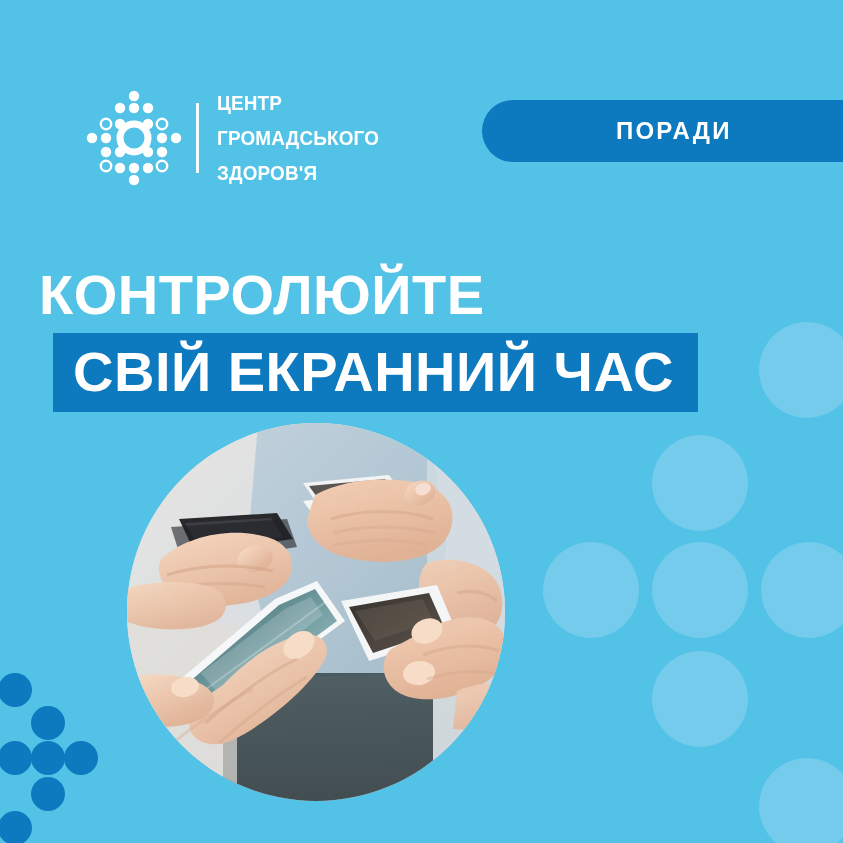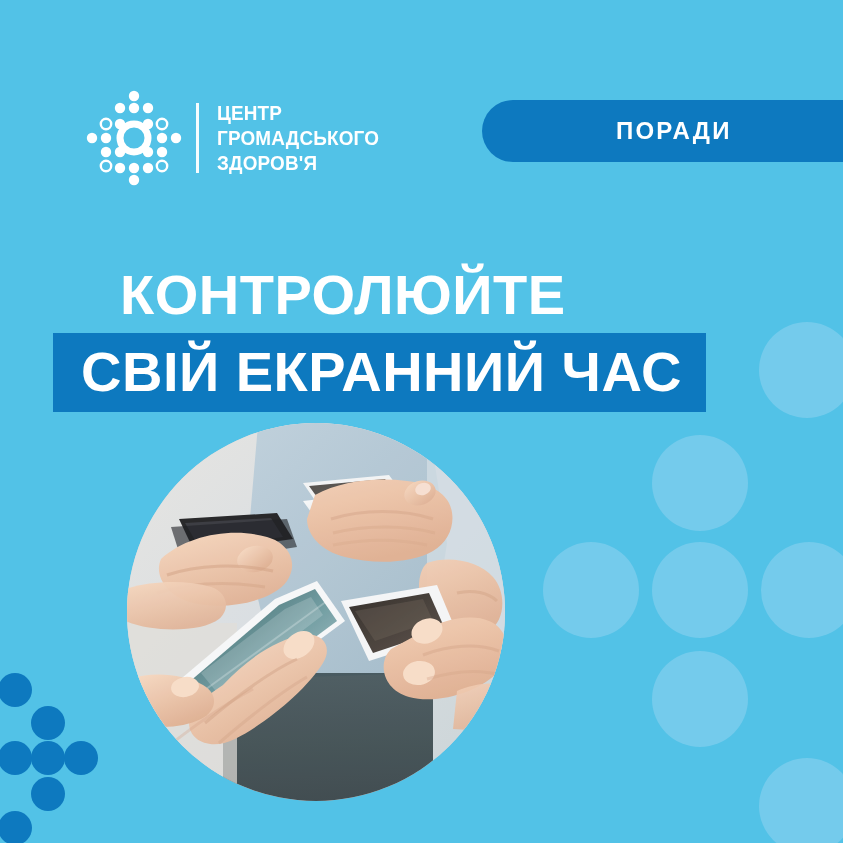--- a/index.html
+++ b/index.html
@@ -58,21 +58,21 @@
     height: 70px;
     background: #ffffff;
     margin: 0 18px 0 12px;
     opacity: .95;
     flex: 0 0 3px;
   }
   .logo-words {
     display: flex;
     flex-direction: column;
     justify-content: center;
-    gap: 1px;
+    gap: 11px;
   }
   .logo-words span {
     display: block;
     color: #ffffff;
     font-weight: 700;
     font-size: 21px;
     line-height: 1.14;
     letter-spacing: .2px;
     transform: scaleX(0.9);
     transform-origin: left center;
@@ -103,33 +103,33 @@
 
   
   .headline {
     position: absolute;
     left: 0;
     top: 266px;
     width: 700px;
   }
   .headline-line1 {
     display: block;
-    margin-left: 120px;
+    margin-left: 39px;
     color: #ffffff;
     font-size: 56px;
     font-weight: 700;
     line-height: 1.02;
     letter-spacing: .5px;
     white-space: nowrap;
   }
   .headline-line2-wrap {
     margin-top: 10px;
     display: inline-block;
     background: #0d79bf;
-    padding: 10px 24px 12px 28px;
+    padding: 10px 24px 12px 20px;
     margin-left: 53px;
   }
   .headline-line2 {
     display: block;
     color: #ffffff;
     font-size: 56px;
     font-weight: 700;
     line-height: 1.02;
     letter-spacing: .5px;
     white-space: nowrap;

